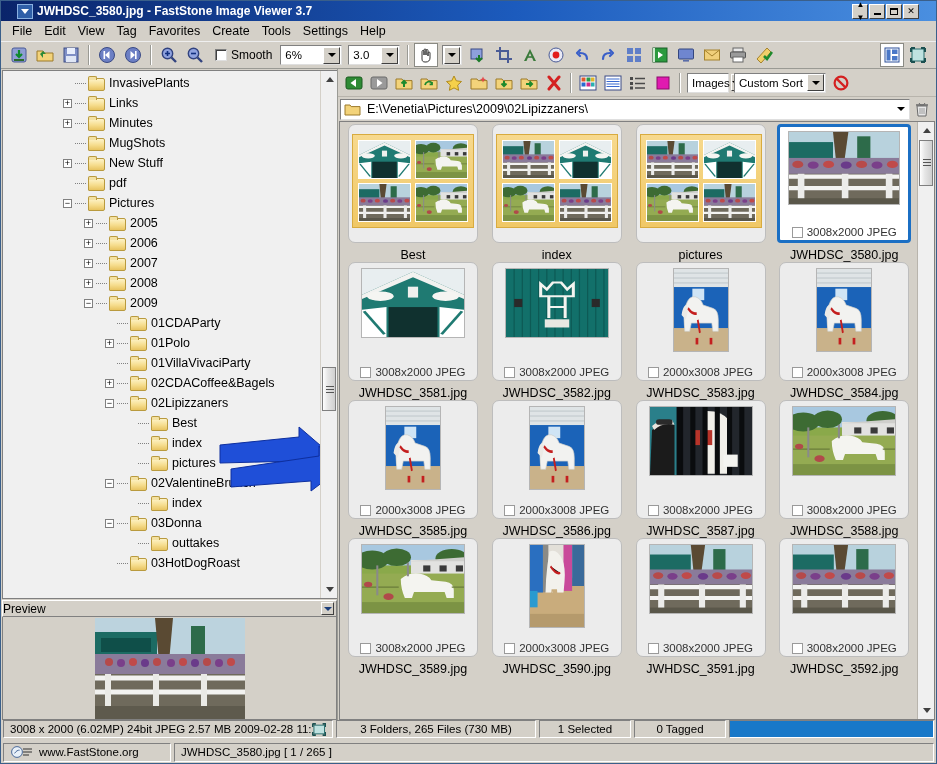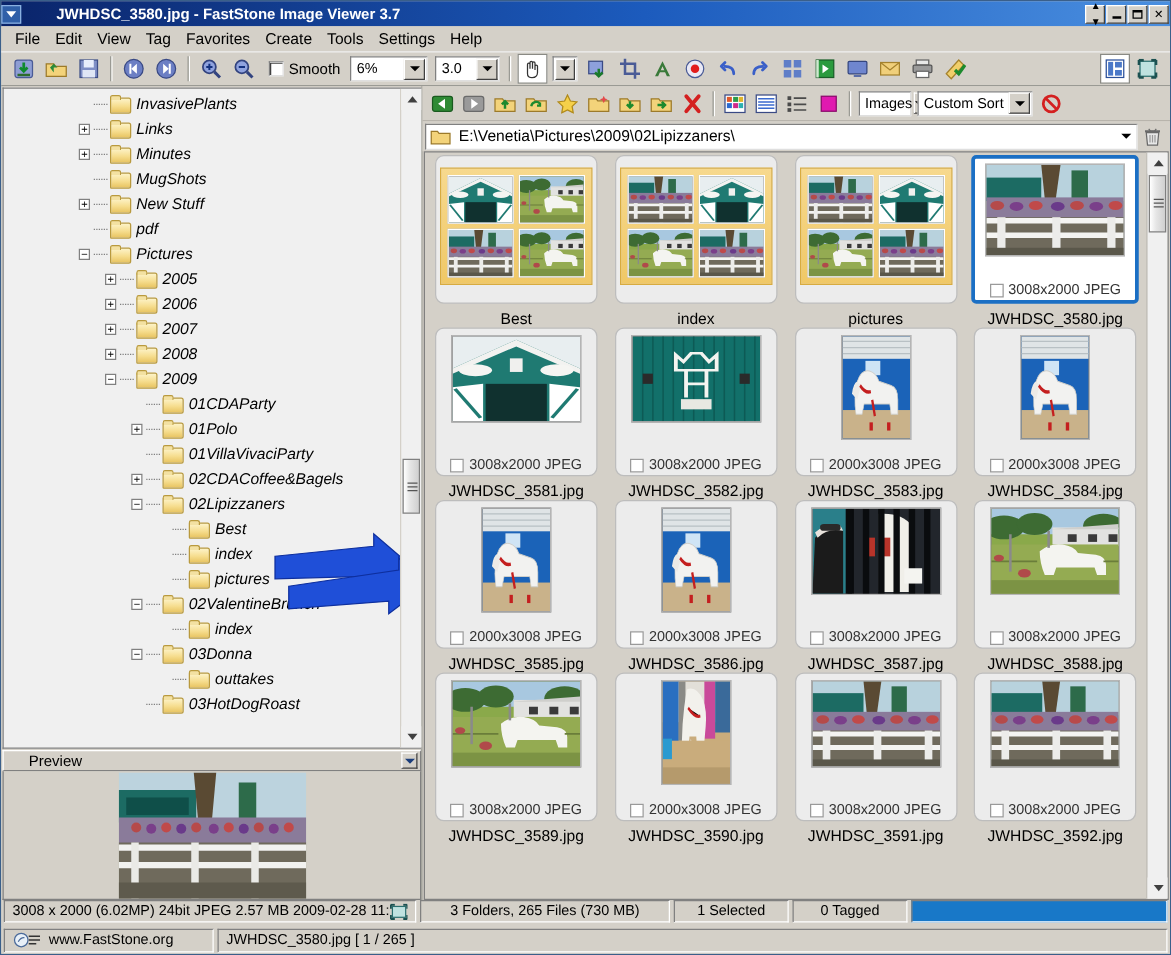--- a/index.html
+++ b/index.html
@@ -16,23 +16,22 @@
     display: flex; flex-direction: column;
     background: #d4d0c8;
     border: 1px solid #3a5f8a;
   }
 
   
   .titlebar {
     height: 20px; flex: 0 0 20px;
     background: linear-gradient(to right, #0a246a 0%, #1c5bbd 55%, #4a8fe0 100%);
     display: flex; align-items: center;
-    padding: 0 0;
+    padding: 0 16px;
     color: #fff;
-    gap: 24px;
   }
   .tb-sysicon {
     width: 16px; height: 15px;
     background: #2f5fa8;
     border: 1px solid #8ab0e0;
     display: flex; align-items: center; justify-content: center;
     margin-right: 4px;
   }
   .tb-sysicon .tri {
     width: 0; height: 0;
@@ -125,21 +124,20 @@
     border-left: 1px solid #9a9a94;
   }
 
   
   .tree-wrap {
     flex: 1 1 auto; position: relative;
     background: #f0f0f0;
     border: 1px solid #808080; border-right: none;
     overflow: hidden;
     margin: 1px 0 0 1px;
-    font-style: italic;
   }
   .tree {
     position: absolute; top: 0; left: 0; right: 17px; bottom: 0;
     overflow: hidden; padding-top: 2px;
   }
   .trow {
     height: 20px; display: flex; align-items: center;
     white-space: nowrap; font-size: 12.5px; color: #000;
     position: relative;
   }
@@ -191,21 +189,21 @@
 
   
   .preview-panel {
     flex: 0 0 120px; display: flex; flex-direction: column;
     background: #d4d0c8; margin: 1px 0 0 1px;
   }
   .preview-head {
     height: 17px; flex: 0 0 17px;
     background: #d4d0c8;
     border: 1px solid #fff; border-right-color: #808080; border-bottom-color: #808080;
-    display: flex; align-items: center; padding-left: 20px;
+    display: flex; align-items: center; padding-left: 0;
     font-size: 12px;
   }
   .preview-head .phtitle { flex: 1 1 auto; }
   .ph-btn {
     width: 13px; height: 13px; margin-right: 2px;
     background: #d4d0c8; border: 1px solid #fff;
     border-right-color: #404040; border-bottom-color: #404040;
     display: flex; align-items: center; justify-content: center;
   }
   .preview-body {

